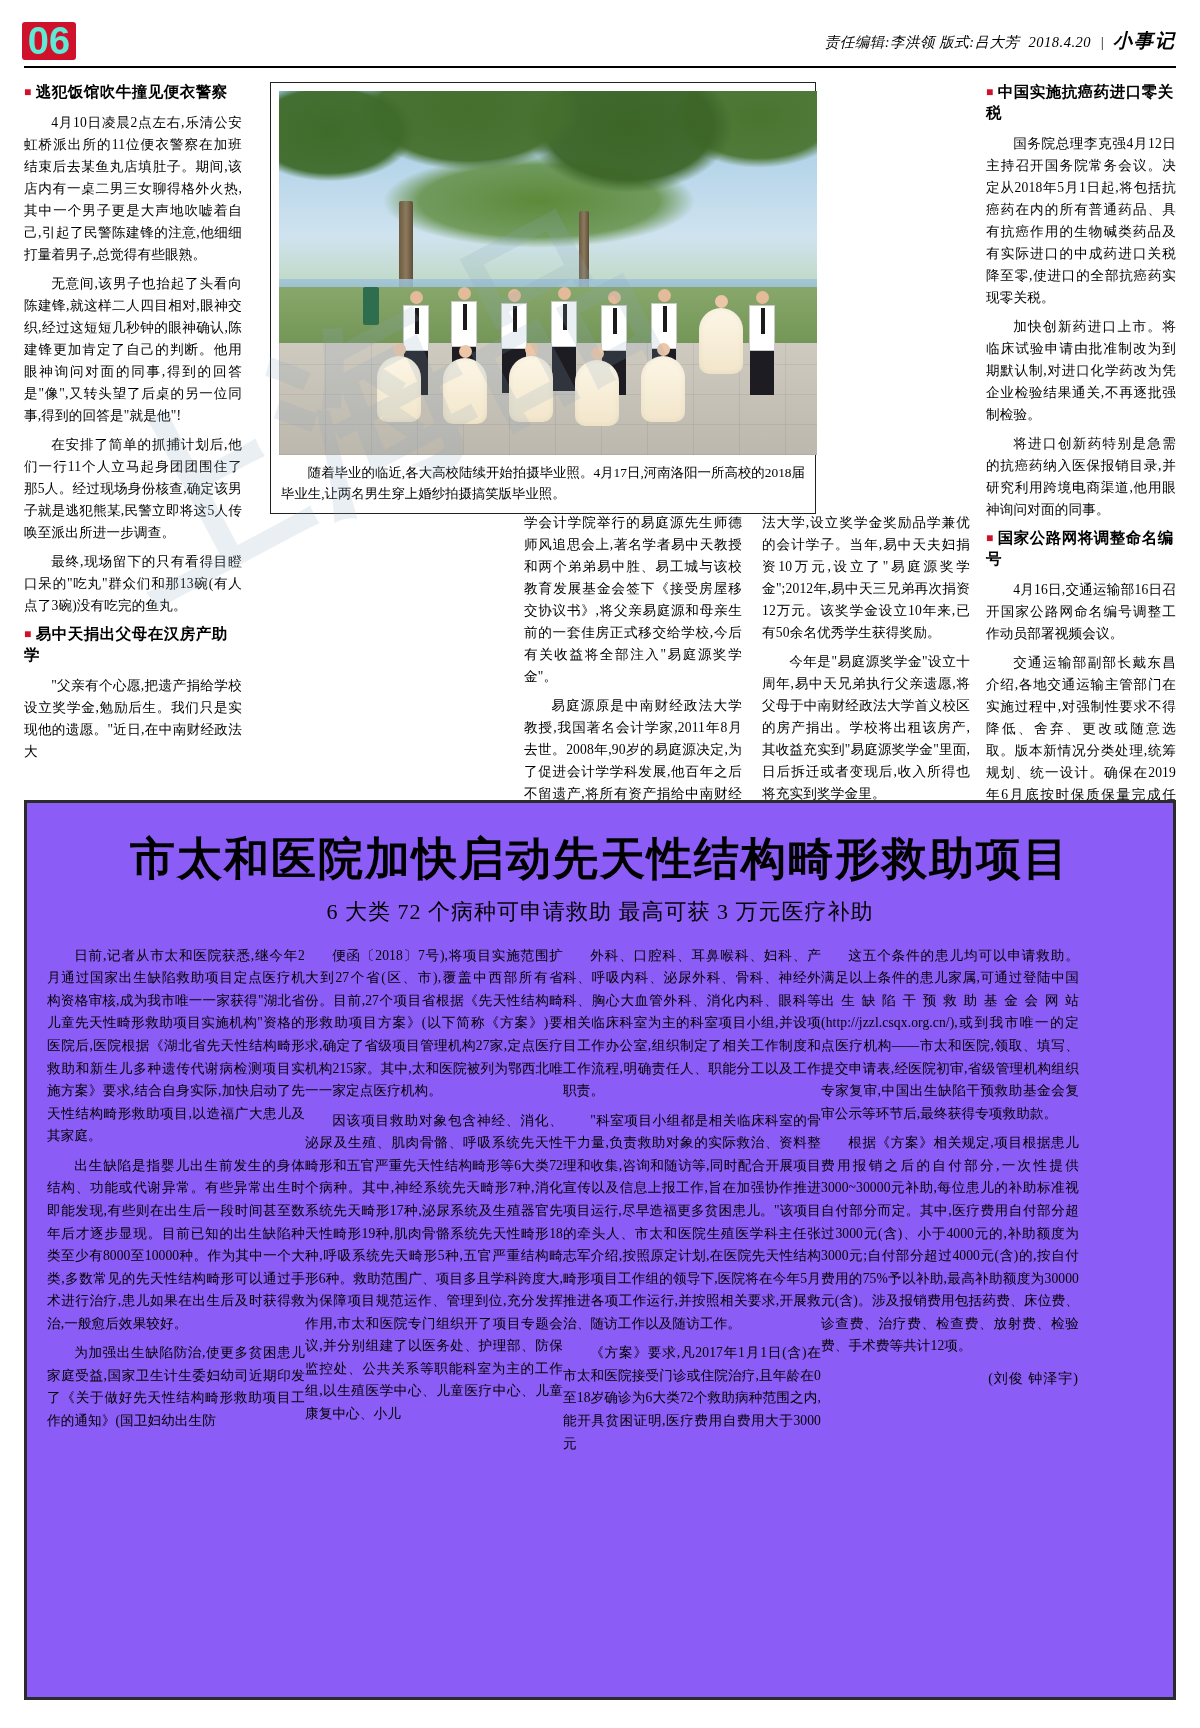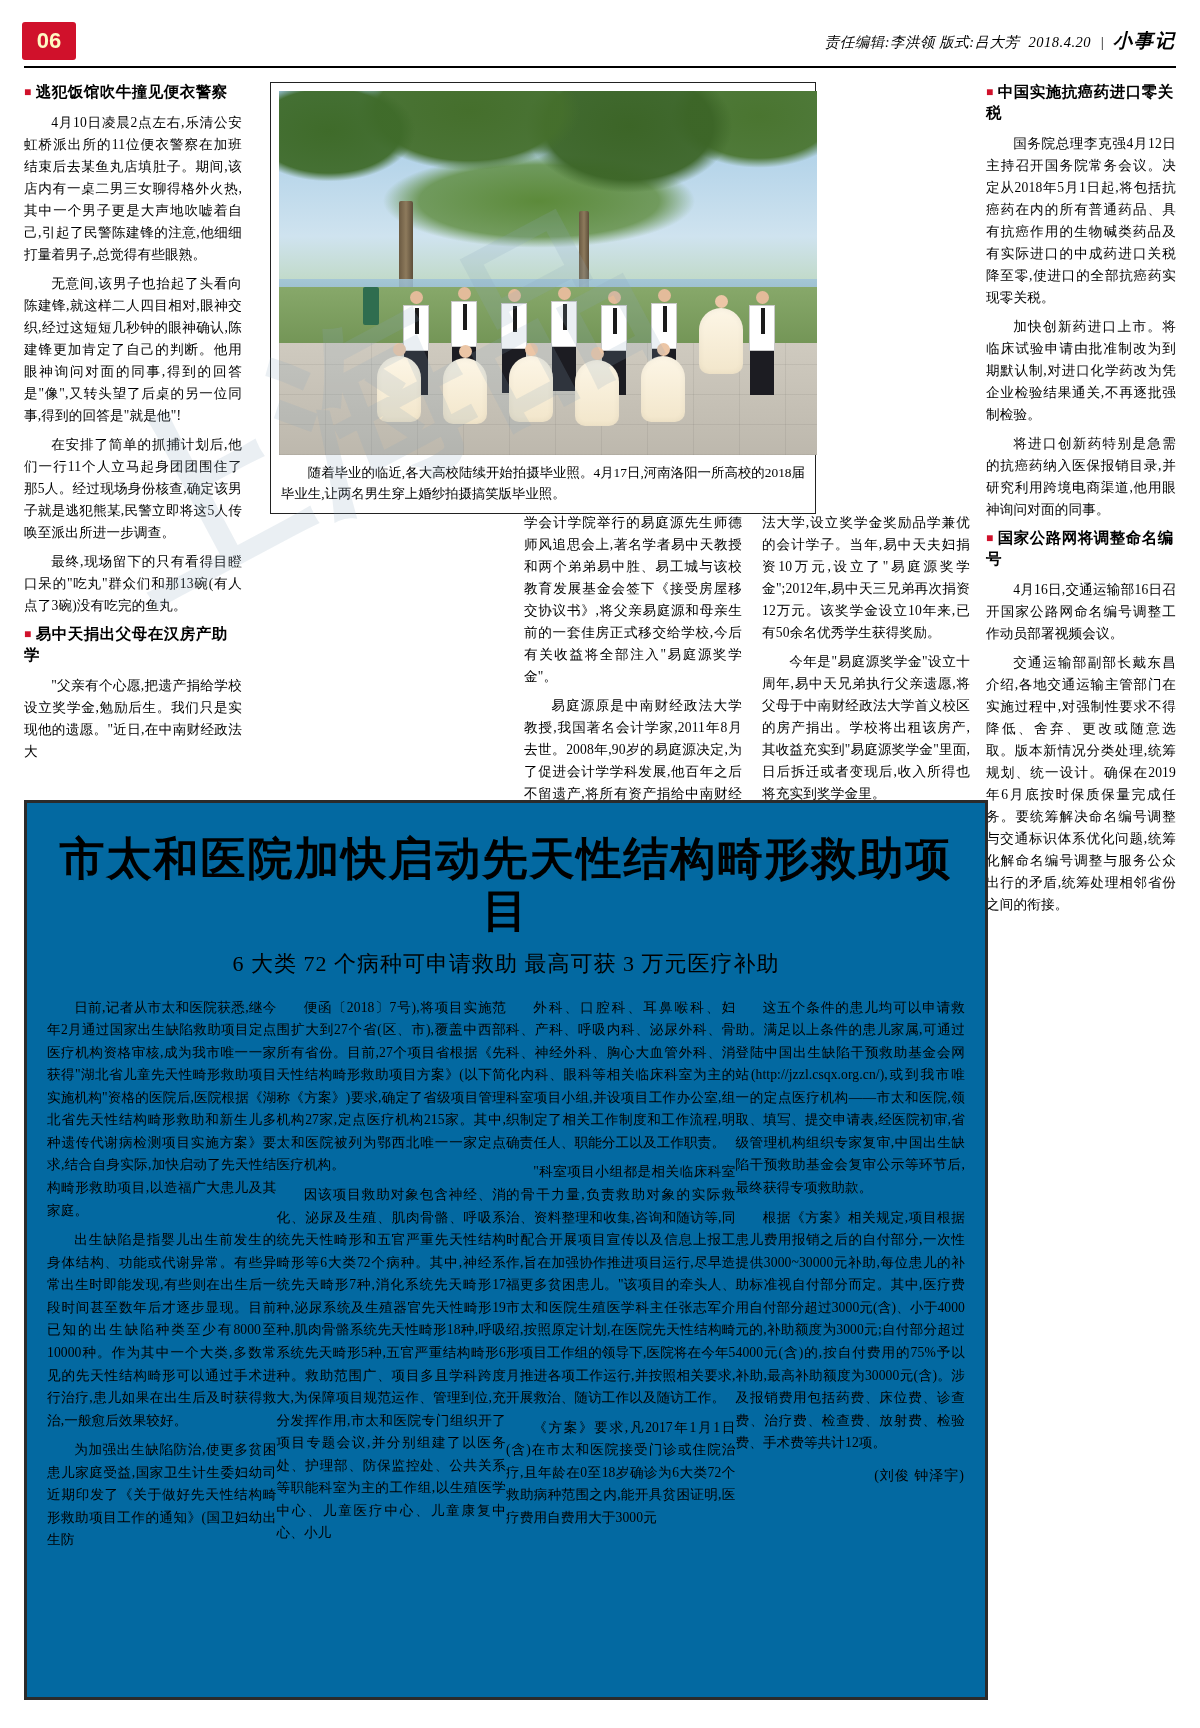--- a/index.html
+++ b/index.html
@@ -39,23 +39,23 @@
   .masthead {
     position:absolute;
     left:0; top:0;
     width:1200px; height:72px;
   }
   .pagenum {
     position:absolute;
     left:22px; top:22px;
     width:54px; height:38px;
     background:#d0112b;
-    color:#fef9c3;
+    color:#5eead4;
     font-family:"Liberation Sans", sans-serif;
-    font-size:22px;
+    font-size:38px;
     font-weight:bold;
     line-height:38px;
     text-align:center;
     border-radius:3px;
   }
   .masthead-right {
     position:absolute;
     right:24px; top:28px;
     font-size:14.5px;
     display:flex;
@@ -194,25 +194,25 @@
     line-height:1.6;
     margin:7px 2px 0 2px;
     text-align:justify;
     text-indent:2em;
   }
 
   
   .feature {
     position:absolute;
     left:24px; top:800px;
-    width:964px;
+    width:1152px;
     height:900px;
     border:3px solid #2b2b2b;
     padding:16px 20px 10px 20px;
-    background:#0369a1;
+    background:#8b5cf6;
   }
   .feature h1 {
     margin:14px 0 0 0;
     text-align:center;
     font-family:"Liberation Sans", sans-serif;
     font-size:45px;
     font-weight:bold;
     letter-spacing:2px;
     line-height:1.15;
   }

